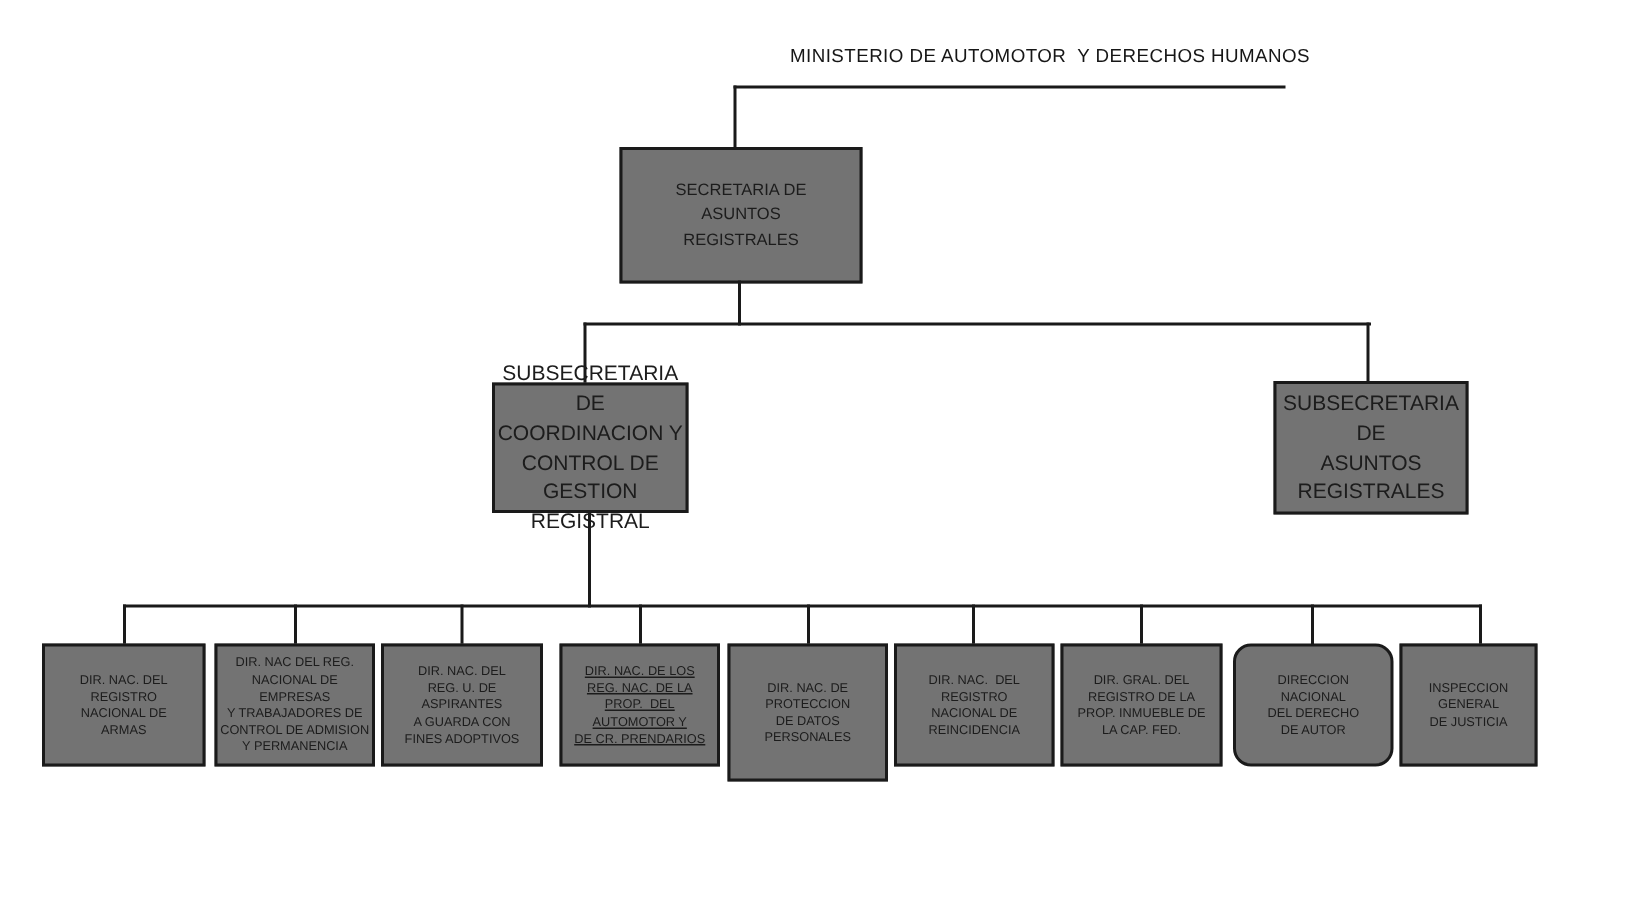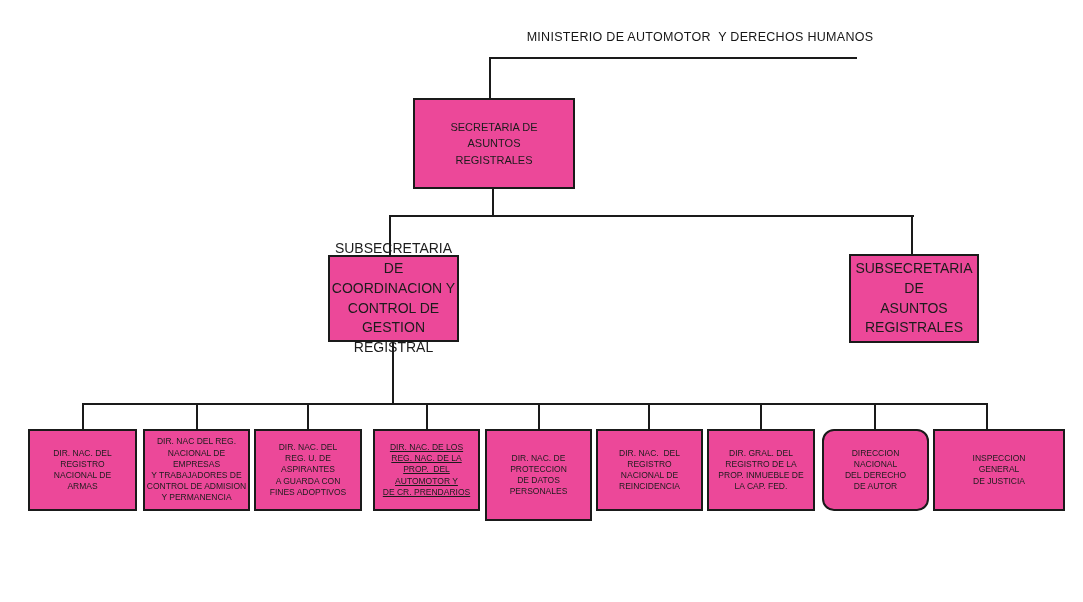--- a/index.html
+++ b/index.html
@@ -30,21 +30,21 @@
   .line {
     position: absolute;
     background: #1a1a1a;
   }
   .line.h { height: 2px; }
   .line.v { width: 2px; }
   .node {
     position: absolute;
     box-sizing: border-box;
     border: 2px solid #1a1a1a;
-    background: #ec4899;
+    background: #737373;
     display: flex;
     align-items: center;
     justify-content: center;
     text-align: center;
   }
   .node-label {
     white-space: pre-wrap;
     color: #1c1c1c;
   }
   .node.l1 .node-label { font-size: 11px;  line-height: 1.5; }
@@ -139,19 +139,19 @@
 REGISTRO DE LA
 PROP. INMUEBLE DE
 LA CAP. FED.</div>
   </div>
   <div class="node l3" style="left:822px; top:429px; width:107px; height:82px;border-radius:12px;">
     <div class="node-label">DIRECCION
 NACIONAL
 DEL DERECHO
 DE AUTOR</div>
   </div>
-  <div class="node l3" style="left:933px; top:429px; width:132px; height:82px;">
+  <div class="node l3" style="left:933px; top:429px; width:92px; height:82px;">
     <div class="node-label">INSPECCION
 GENERAL
 DE JUSTICIA</div>
   </div>
 
 </div>
 
 </body></html>

